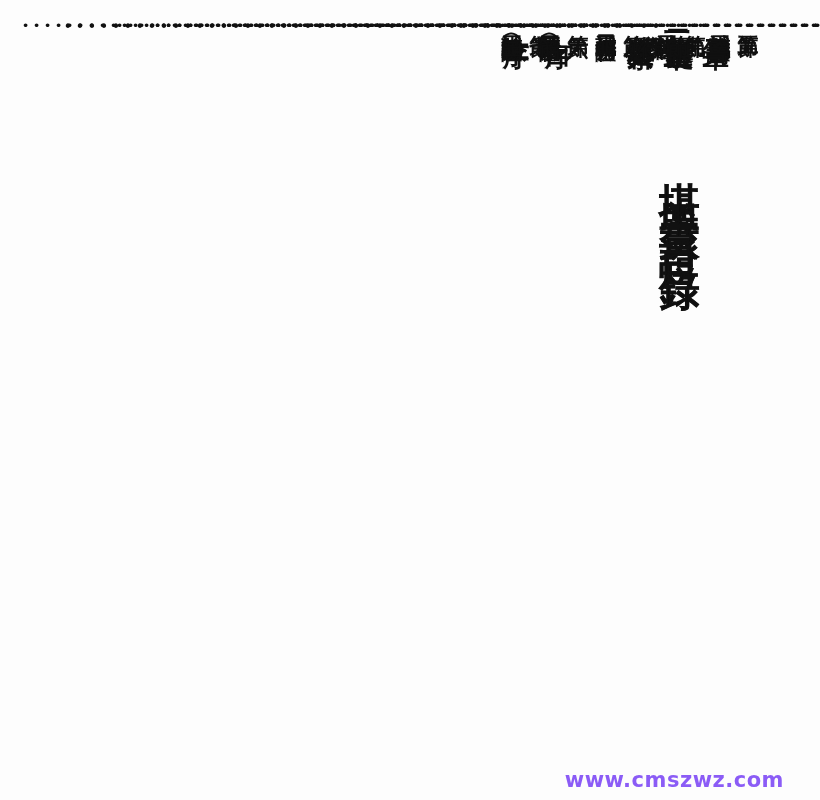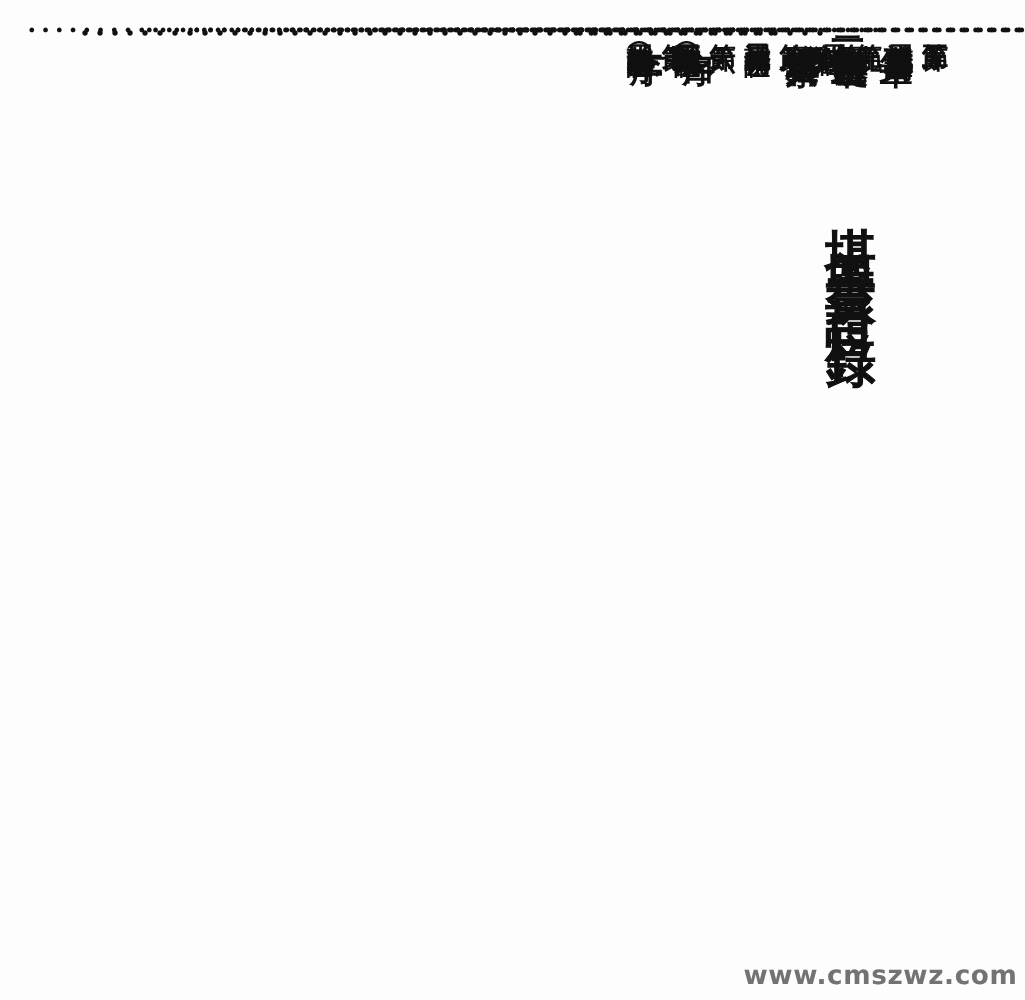--- a/index.html
+++ b/index.html
@@ -74,23 +74,23 @@
   .lvl-front   .lbl { font-size: 27px; }
   .lvl-section .lbl, .lvl-section .num { font-size: 21px; }
 
   .lvl-chapter .dots { font-size: 15px; line-height: 12px; }
   .lvl-section .dots { font-size: 13px; line-height: 11px; }
 
   .sep { height: 10px; }
 
   #watermark {
     position: absolute;
-    right: 6px;
+    right: 36px;
     bottom: 8px;
-    color: #737373;
+    color: #8b5cf6;
     font-family: "DejaVu Sans", sans-serif;
     font-weight: 700;
     font-size: 21px;
     letter-spacing: 0.5px;
   }
 </style>
 </head>
 <body>
 
 <div id="page">

